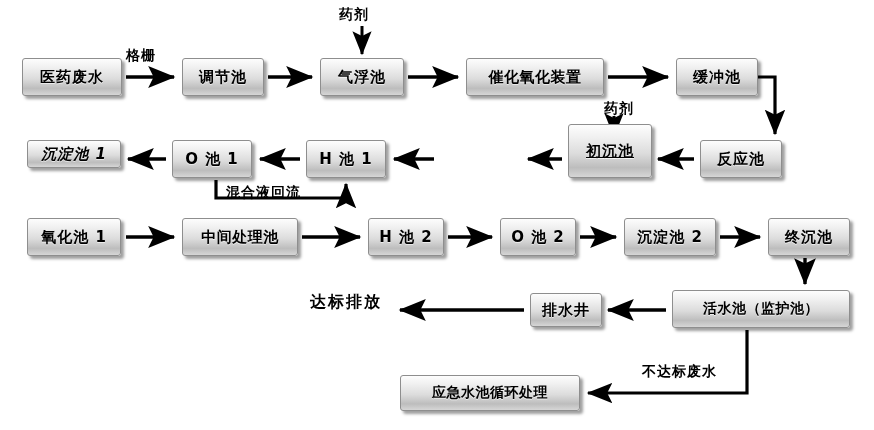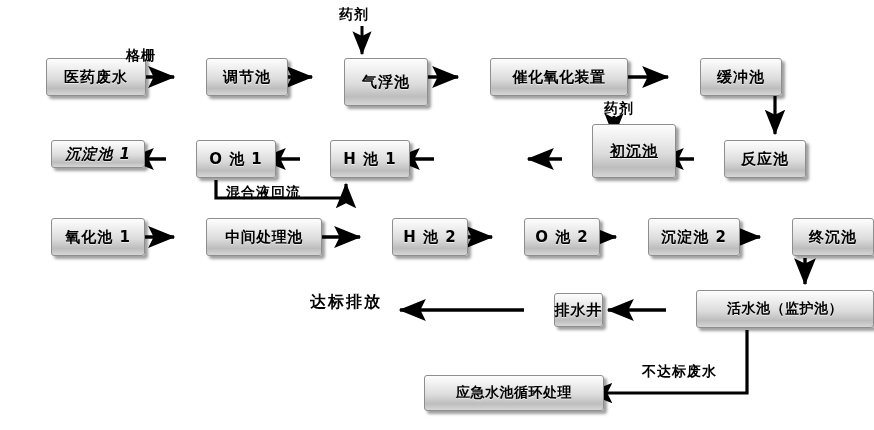--- a/index.html
+++ b/index.html
@@ -19,21 +19,20 @@
     border:1px solid #8e8e8e;
     background:linear-gradient(180deg,#fdfdfd 0%,#f1f1f1 22%,#dcdcdc 55%,#bdbdbd 82%,#d6d6d6 100%);
     box-shadow:3px 3px 3px rgba(0,0,0,0.38);
     color:#000;
     font-weight:bold;
     font-size:15px;
     letter-spacing:1px;
     white-space:nowrap;
     z-index:3;
     text-shadow:0 1px 0 rgba(255,255,255,0.6);
-    margin-left:24px;
   }
   .node.wide{letter-spacing:0.5px;}
   .label{
     position:absolute;
     color:#000;
     font-weight:bold;
     font-size:14px;
     letter-spacing:1px;
     white-space:nowrap;
     z-index:4;
@@ -91,21 +90,21 @@
     <line x1="666" y1="310" x2="608" y2="310" stroke="#000" stroke-width="3.4" marker-end="url(#ah)"></line>
     <line x1="524" y1="310" x2="400" y2="310" stroke="#000" stroke-width="3.4" marker-end="url(#ah)"></line>
 
     <path d="M747,330 L747,393 L588,393" fill="none" stroke="#000" stroke-width="3.2" marker-end="url(#ah)"></path>
   </svg>
 
   <div class="node" style="left:22px;top:58px;width:100px;height:38px;">医药废水</div>
 
   <div class="node" style="left:182px;top:58px;width:82px;height:38px;">调节池</div>
 
-  <div class="node" style="left:320px;top:58px;width:84px;height:48px;">气浮池</div>
+  <div class="node" style="left:320px;top:58px;width:84px;height:38px;">气浮池</div>
 
   <div class="node wide" style="left:466px;top:58px;width:138px;height:38px;">催化氧化装置</div>
 
   <div class="node" style="left:676px;top:58px;width:82px;height:38px;">缓冲池</div>
 
   <div class="node" style="left:700px;top:140px;width:82px;height:38px;">反应池</div>
 
   <div class="node" style="left:568px;top:124px;width:84px;height:54px;text-decoration:underline;">初沉池</div>
 
 
@@ -122,21 +121,21 @@
   <div class="node" style="left:368px;top:218px;width:76px;height:38px;">H 池 2</div>
 
   <div class="node" style="left:500px;top:218px;width:76px;height:38px;">O 池 2</div>
 
   <div class="node" style="left:624px;top:218px;width:92px;height:38px;">沉淀池 2</div>
 
   <div class="node" style="left:768px;top:218px;width:82px;height:38px;">终沉池</div>
 
   <div class="node wide" style="left:672px;top:290px;width:178px;height:38px;font-size:14px;">活水池（监护池）</div>
 
-  <div class="node" style="left:530px;top:293px;width:49px;height:34px;">排水井</div>
+  <div class="node" style="left:530px;top:293px;width:72px;height:34px;">排水井</div>
 
   <div class="node wide" style="left:400px;top:375px;width:180px;height:36px;font-size:14px;">应急水池循环处理</div>
 
   <div class="plain" style="left:310px;top:292px;">达标排放</div>
 
   <div class="label" style="left:126px;top:47px;">格栅</div>
 
   <div class="label" style="left:339px;top:6px;">药剂</div>
 
   <div class="label" style="left:604px;top:100px;">药剂</div>

